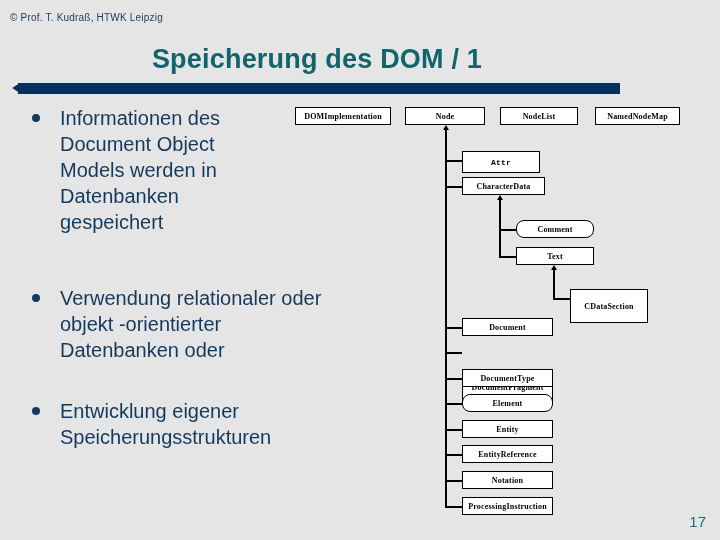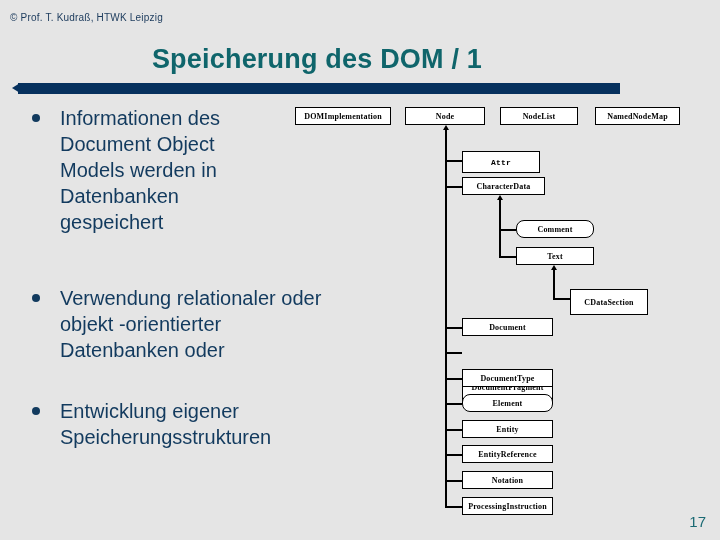--- a/index.html
+++ b/index.html
@@ -201,21 +201,21 @@
     <div class="node-box" style="left:295px; top:107px; width:96px; height:18px;">DOMImplementation</div>
     <div class="node-box" style="left:405px; top:107px; width:80px; height:18px;">Node</div>
     <div class="node-box" style="left:500px; top:107px; width:78px; height:18px;">NodeList</div>
     <div class="node-box" style="left:595px; top:107px; width:85px; height:18px;">NamedNodeMap</div>
 
     <div class="node-box" style="left:462px; top:151px; width:78px; height:22px;font-family:Liberation Mono, monospace;">Attr</div>
     <div class="node-box" style="left:462px; top:177px; width:83px; height:18px;">CharacterData</div>
 
     <div class="node-box" style="left:516px; top:220px; width:78px; height:18px;border-radius:8px;">Comment</div>
     <div class="node-box" style="left:516px; top:247px; width:78px; height:18px;">Text</div>
-    <div class="node-box" style="left:570px; top:289px; width:78px; height:26px;">CDataSection</div>
+    <div class="node-box" style="left:570px; top:289px; width:78px; height:34px;">CDataSection</div>
 
     <div class="node-box" style="left:462px; top:318px; width:91px; height:18px;">Document</div>
     <div class="node-box" style="left:462px; top:343px; width:91px; height:34px;margin-top:27px;">DocumentFragment</div>
     <div class="node-box" style="left:462px; top:369px; width:91px; height:18px;text-align:right;">DocumentType</div>
     <div class="node-box" style="left:462px; top:394px; width:91px; height:18px;border-radius:8px;">Element</div>
     <div class="node-box" style="left:462px; top:420px; width:91px; height:18px;">Entity</div>
     <div class="node-box" style="left:462px; top:445px; width:91px; height:18px;">EntityReference</div>
     <div class="node-box" style="left:462px; top:471px; width:91px; height:18px;">Notation</div>
     <div class="node-box" style="left:462px; top:497px; width:91px; height:18px;">ProcessingInstruction</div>
 

